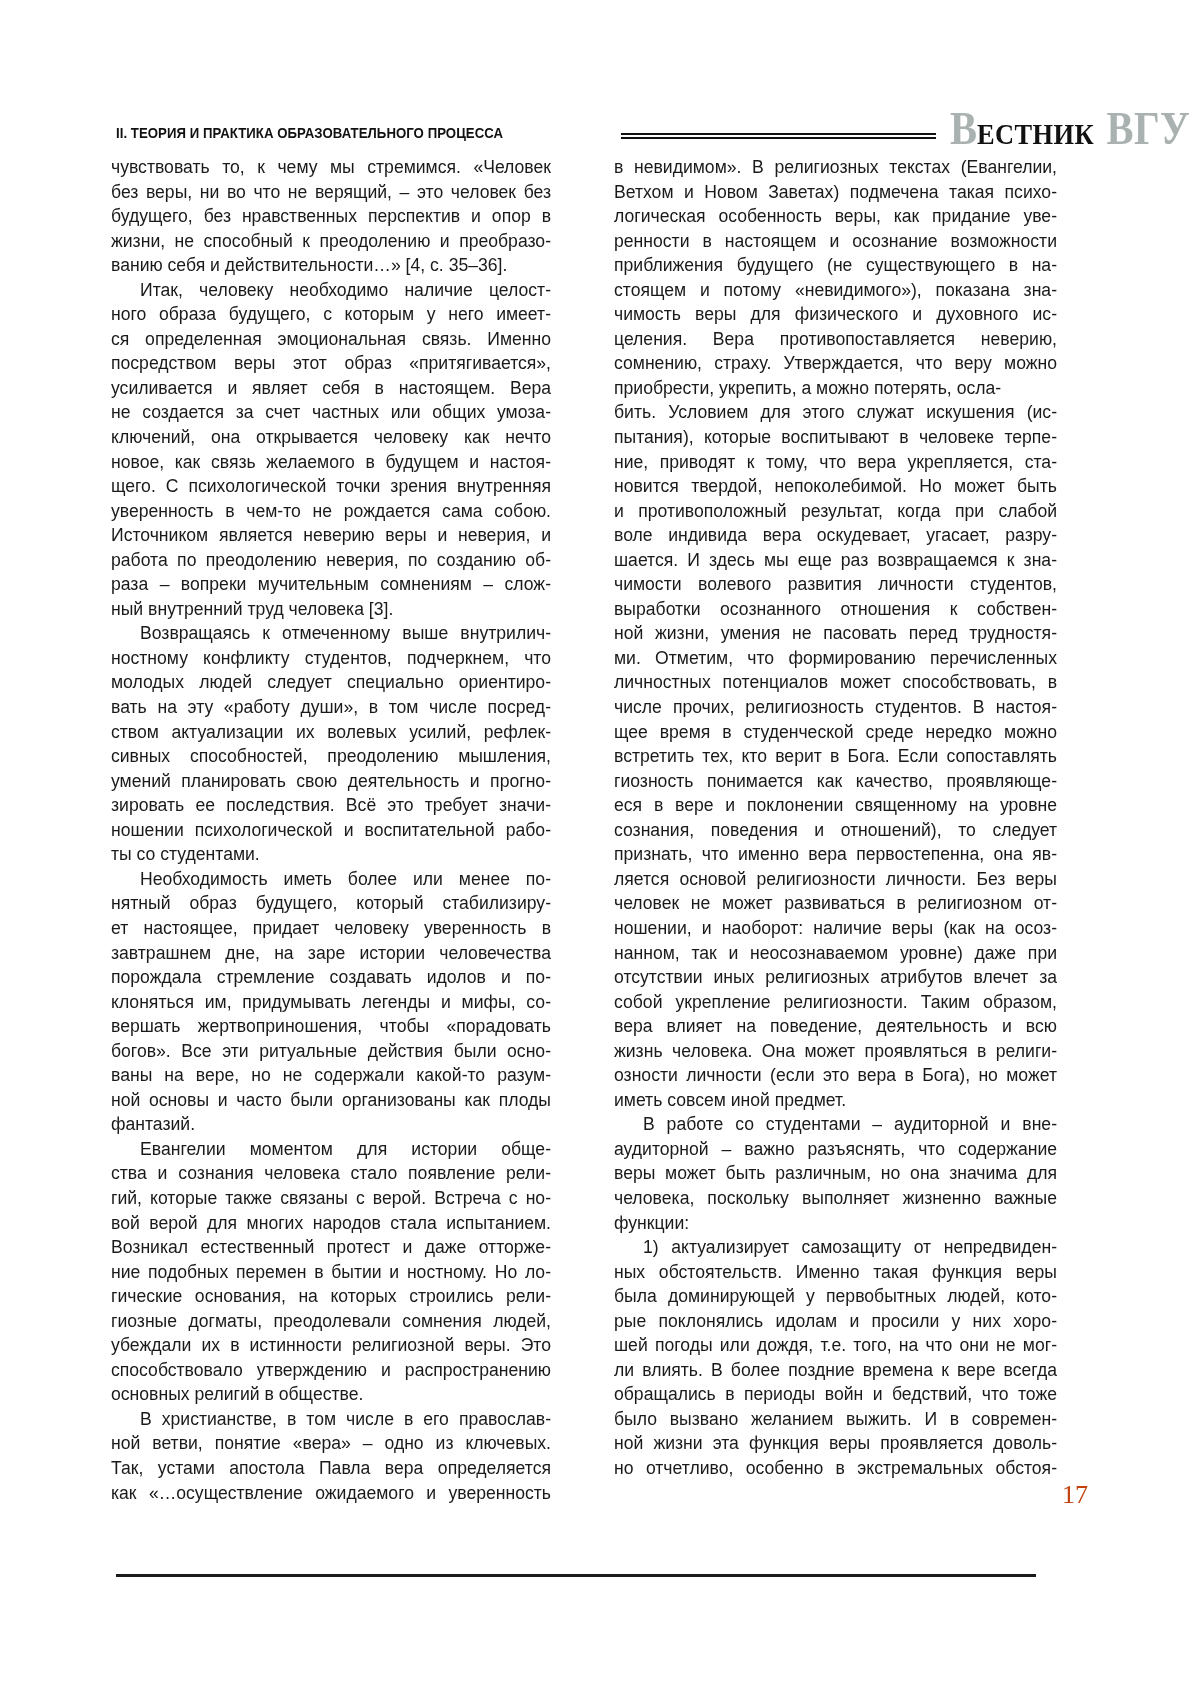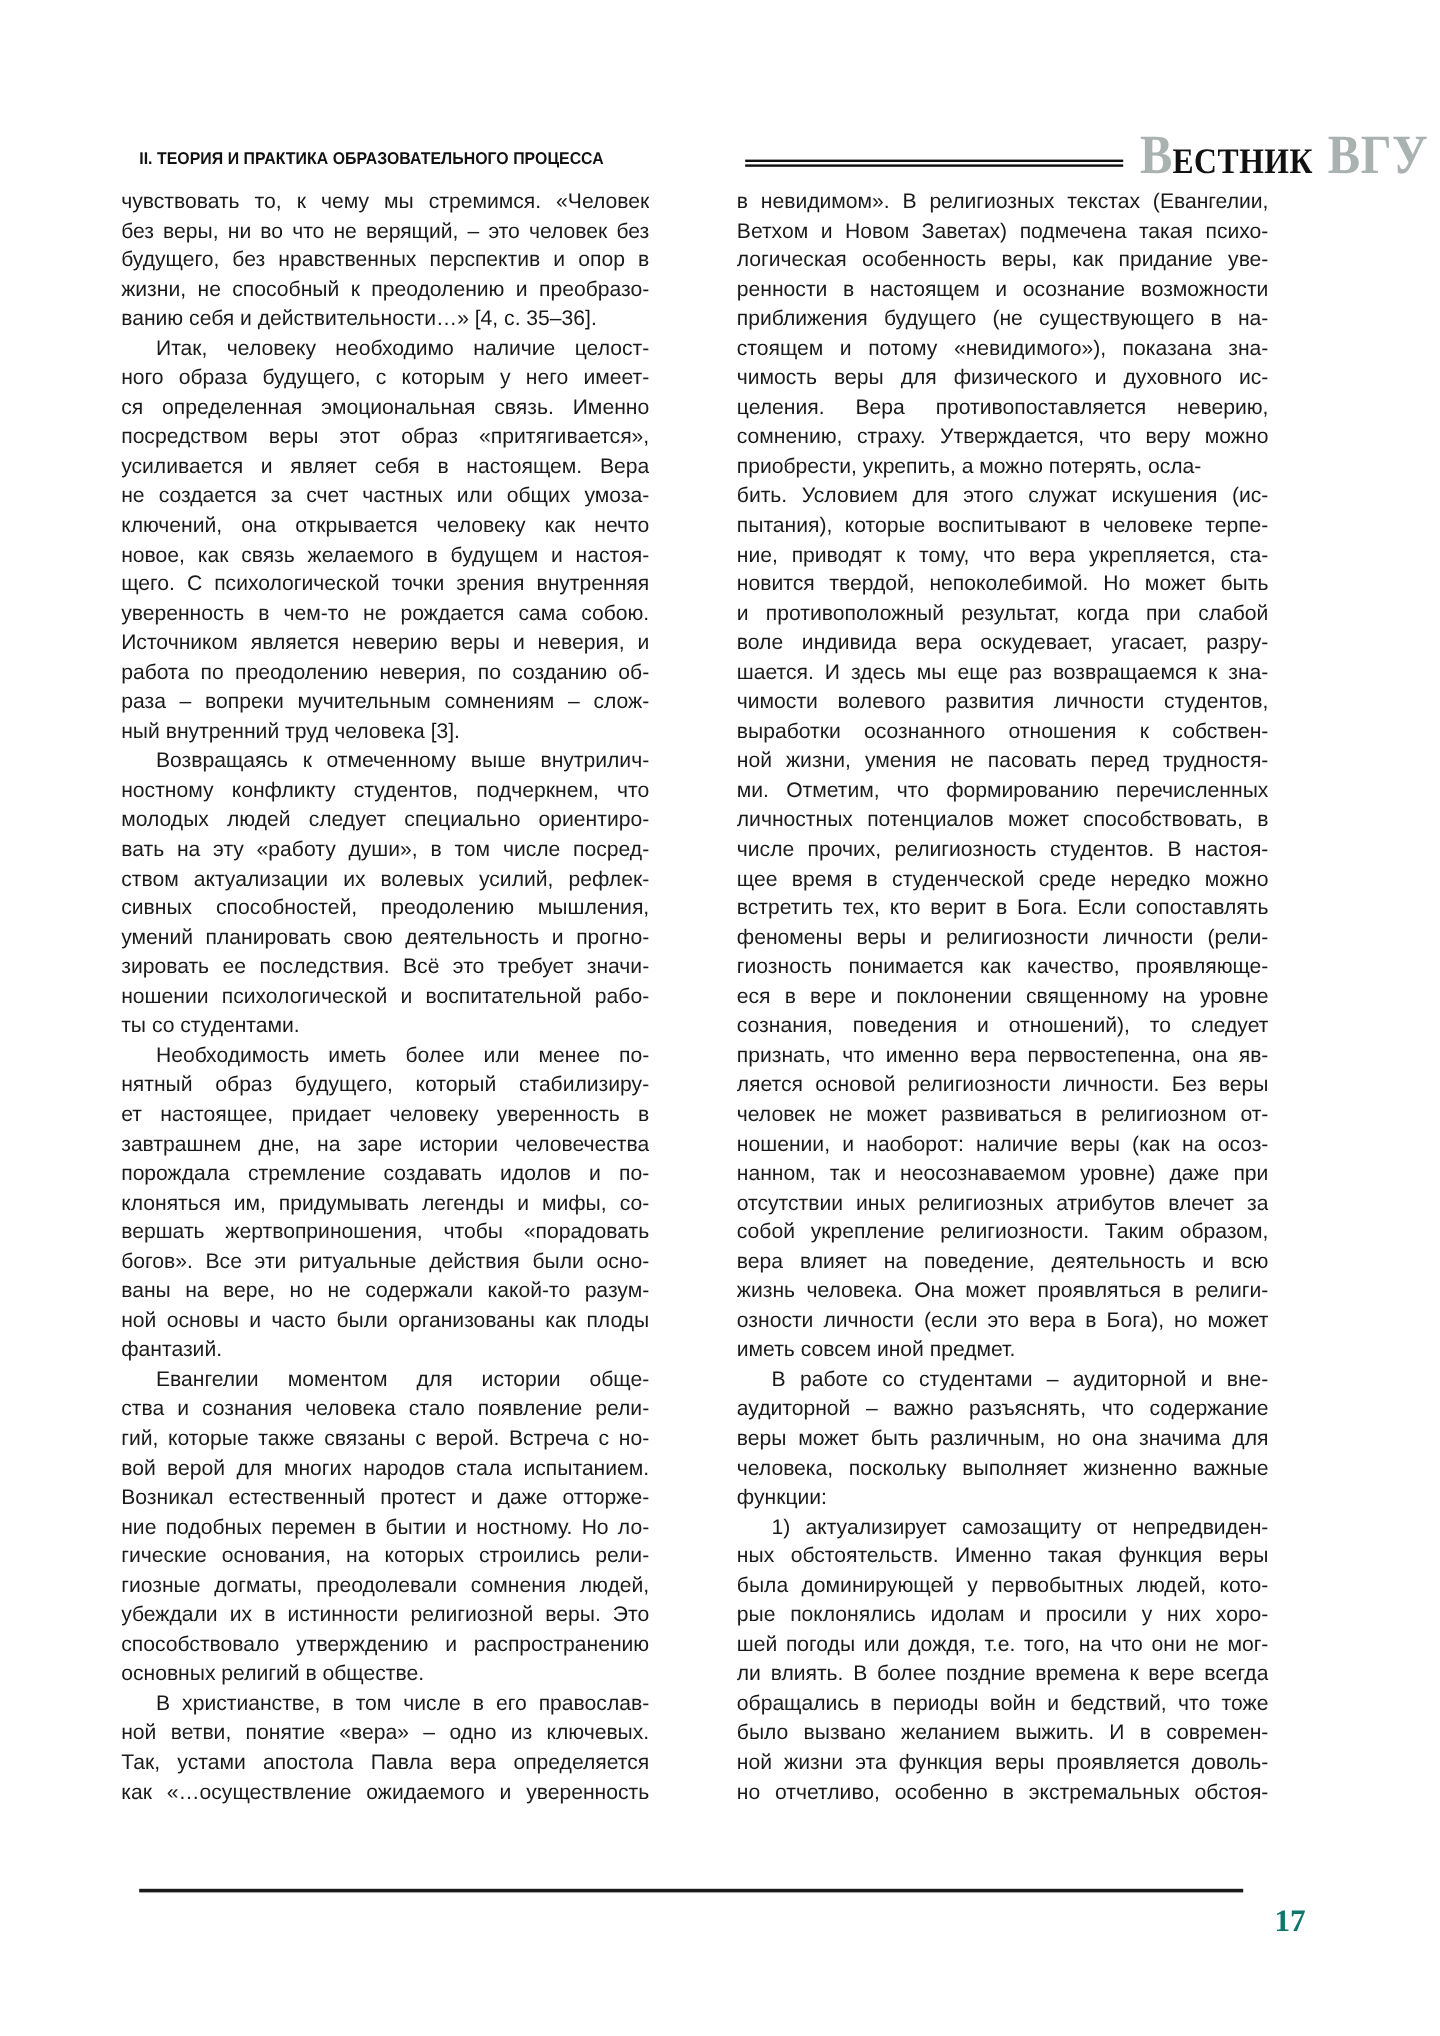--- a/index.html
+++ b/index.html
@@ -6,27 +6,27 @@
     body { width: 1200px; height: 1697px; position: relative; overflow: hidden; font-family: "Liberation Sans", sans-serif; color: #1a1a1a; }
     .header { position: absolute; left: 116px; top: 104px; width: 990px; height: 48px; }
     .section-title { position: absolute; left: 0; top: 21px; font-family: "Liberation Sans", sans-serif; font-weight: bold; font-size: 14.2px; letter-spacing: 0.05px; color: #111; white-space: nowrap; transform: scaleX(0.93); transform-origin: left center; }
     .header-rule { position: absolute; left: 505px; top: 29px; width: 315px; height: 10px; }
     .header-rule span { display: block; height: 2px; background: #111; margin-bottom: 2px; }
     .journal-logo { position: absolute; left: 834px; top: -2px; white-space: nowrap; font-family: "Liberation Serif", serif; font-weight: bold; transform: scaleX(0.88); transform-origin: left bottom; }
     .logo-cap { font-size: 46px; color: #a9b2b0; line-height: 48px; }
     .logo-rest { font-size: 30px; color: #111; letter-spacing: 0.5px; }
     .logo-vgu { font-size: 46px; color: #a9b2b0; margin-left: 14px; letter-spacing: 0.5px; }
     .col { position: absolute; top: 155px; width: 440px; font-size: 17.6px; line-height: 24.55px; text-align: justify; text-align-last: justify; hyphens: none; }
-    .col-left { left: 101px; }
+    .col-left { left: 111px; }
     .col-right { left: 614px; width: 443px; }
     .line { display: block; white-space: nowrap; overflow: hidden; }
     .line.indent { text-indent: 29px; }
     .line.last { text-align-last: left; }
     .footer-rule { position: absolute; left: 116px; top: 1574px; width: 920px; height: 3px; background: #1a1a1a; }
-    .page-number { position: absolute; left: 1062px; top: 1586px; font-family: "Liberation Serif", serif; font-weight: bold; font-size: 26px; color: #0f766e; }
+    .page-number { position: absolute; left: 1062px; top: 1480px; font-family: "Liberation Serif", serif; font-weight: normal; font-size: 26px; color: #c2410c; }
   </style>
 </head>
 <body>
 
 <div class="header">
   <div class="section-title">II. ТЕОРИЯ И ПРАКТИКА ОБРАЗОВАТЕЛЬНОГО ПРОЦЕССА</div>
   <div class="header-rule">
       <span></span>
       <span></span>
     </div>
@@ -111,21 +111,20 @@
     <span class="line">воле индивида вера оскудевает, угасает, разру-</span>
     <span class="line">шается. И здесь мы еще раз возвращаемся к зна-</span>
     <span class="line">чимости волевого развития личности студентов,</span>
     <span class="line">выработки осознанного отношения к собствен-</span>
     <span class="line">ной жизни, умения не пасовать перед трудностя-</span>
     <span class="line">ми. Отметим, что формированию перечисленных</span>
     <span class="line">личностных потенциалов может способствовать, в</span>
     <span class="line">числе прочих, религиозность студентов. В настоя-</span>
     <span class="line">щее время в студенческой среде нередко можно</span>
     <span class="line">встретить тех, кто верит в Бога. Если сопоставлять</span>
-    <span class="line">феномены веры и религиозности личности (рели-</span>
     <span class="line">гиозность понимается как качество, проявляюще-</span>
     <span class="line">еся в вере и поклонении священному на уровне</span>
     <span class="line">сознания, поведения и отношений), то следует</span>
     <span class="line">признать, что именно вера первостепенна, она яв-</span>
     <span class="line">ляется основой религиозности личности. Без веры</span>
     <span class="line">человек не может развиваться в религиозном от-</span>
     <span class="line">ношении, и наоборот: наличие веры (как на осоз-</span>
     <span class="line">нанном, так и неосознаваемом уровне) даже при</span>
     <span class="line">отсутствии иных религиозных атрибутов влечет за</span>
     <span class="line">собой укрепление религиозности. Таким образом,</span>

